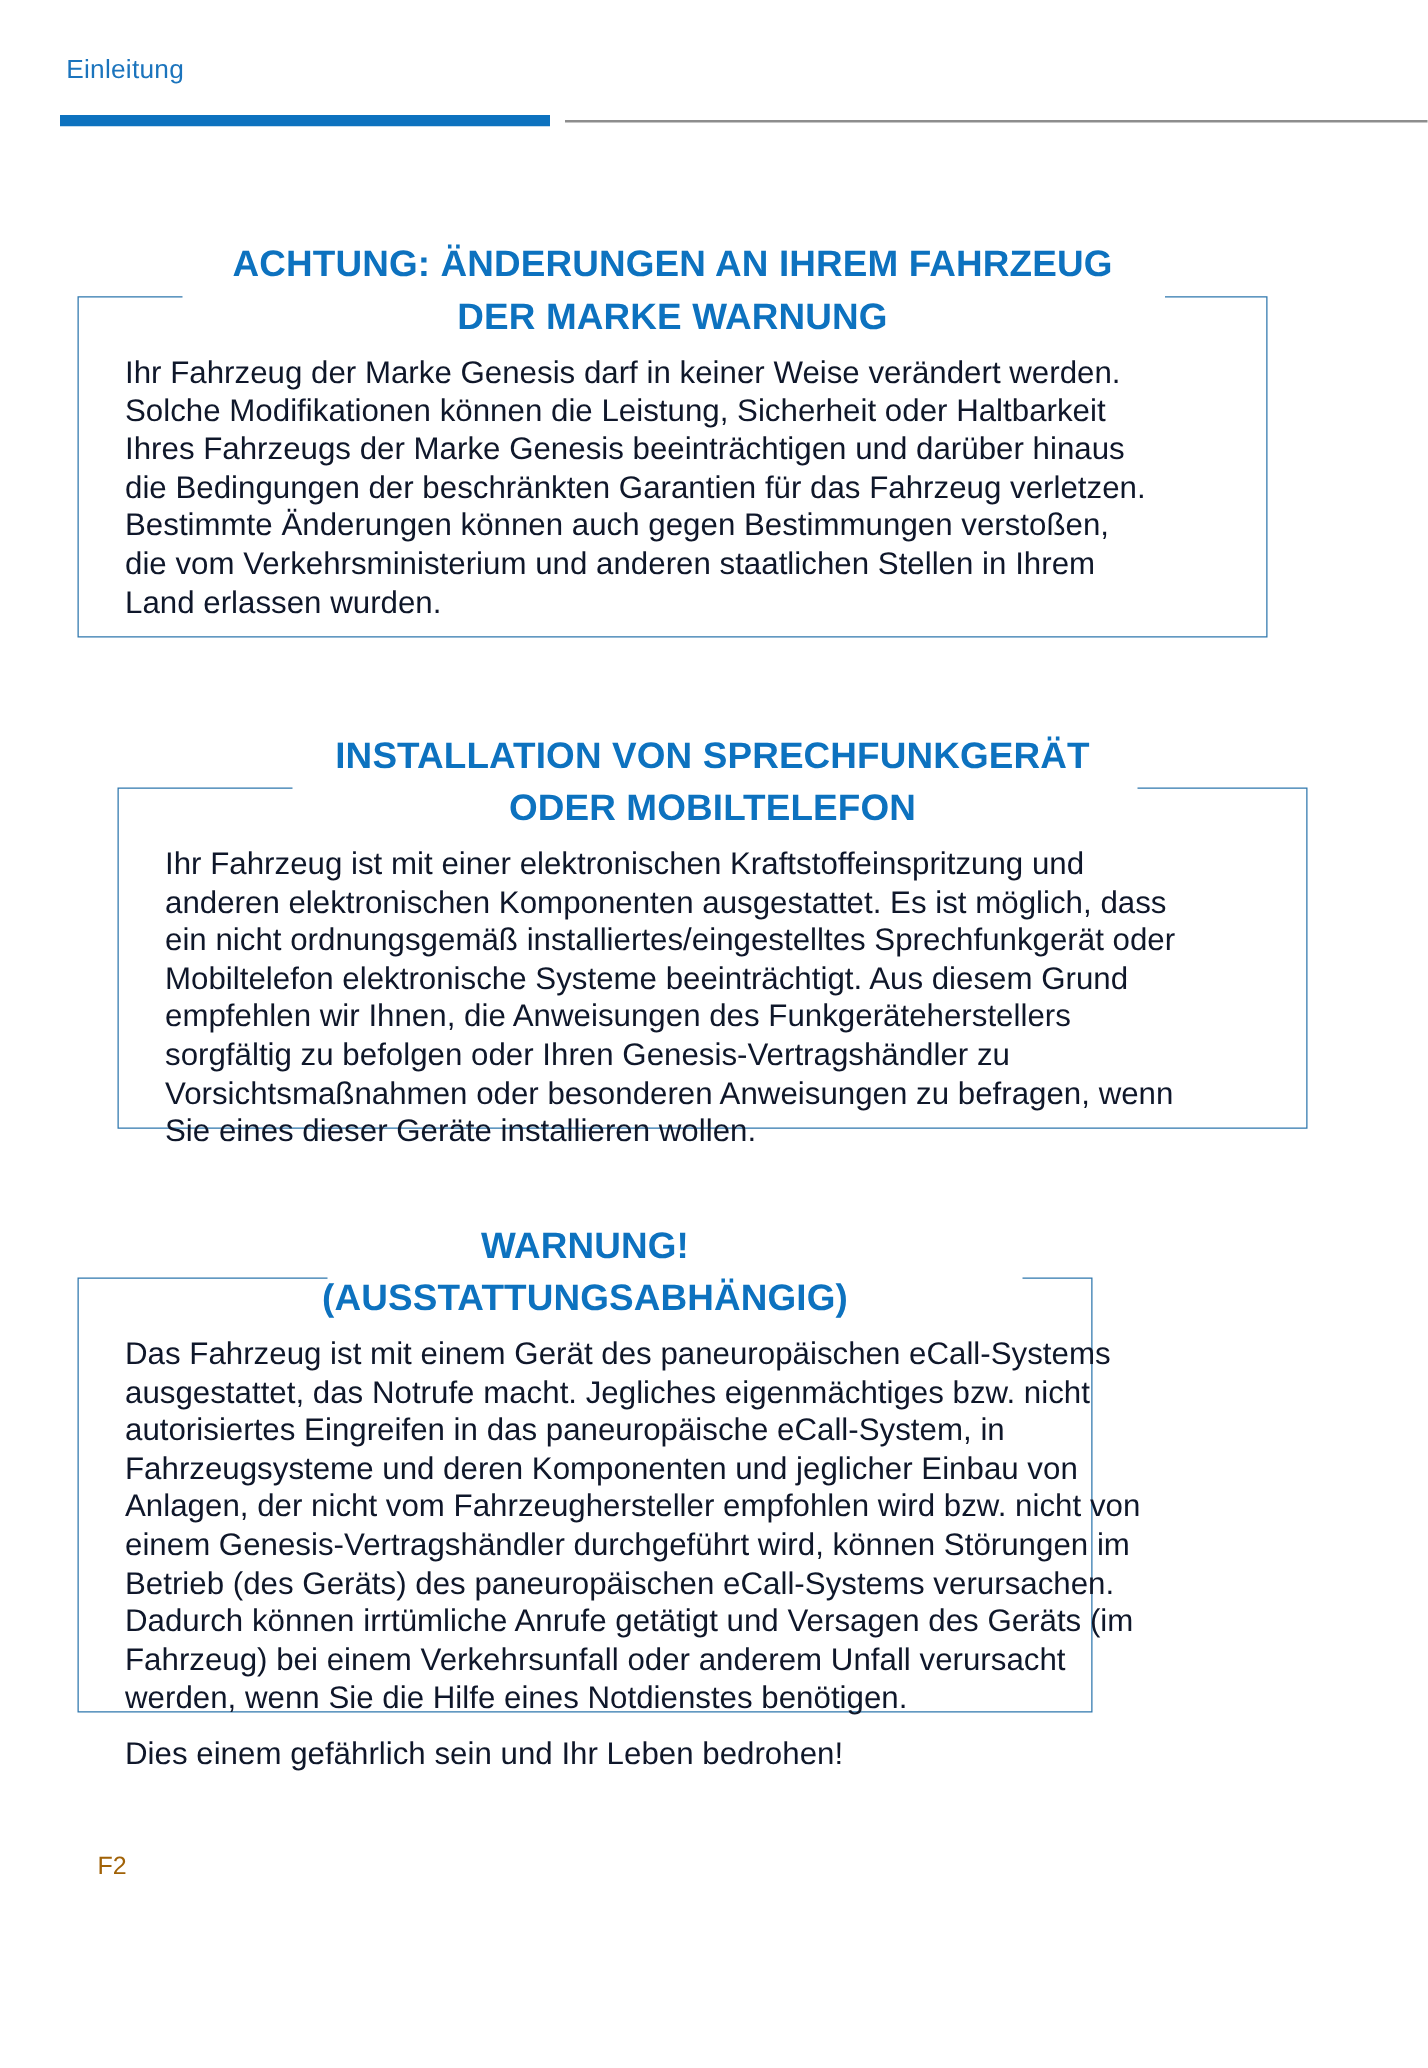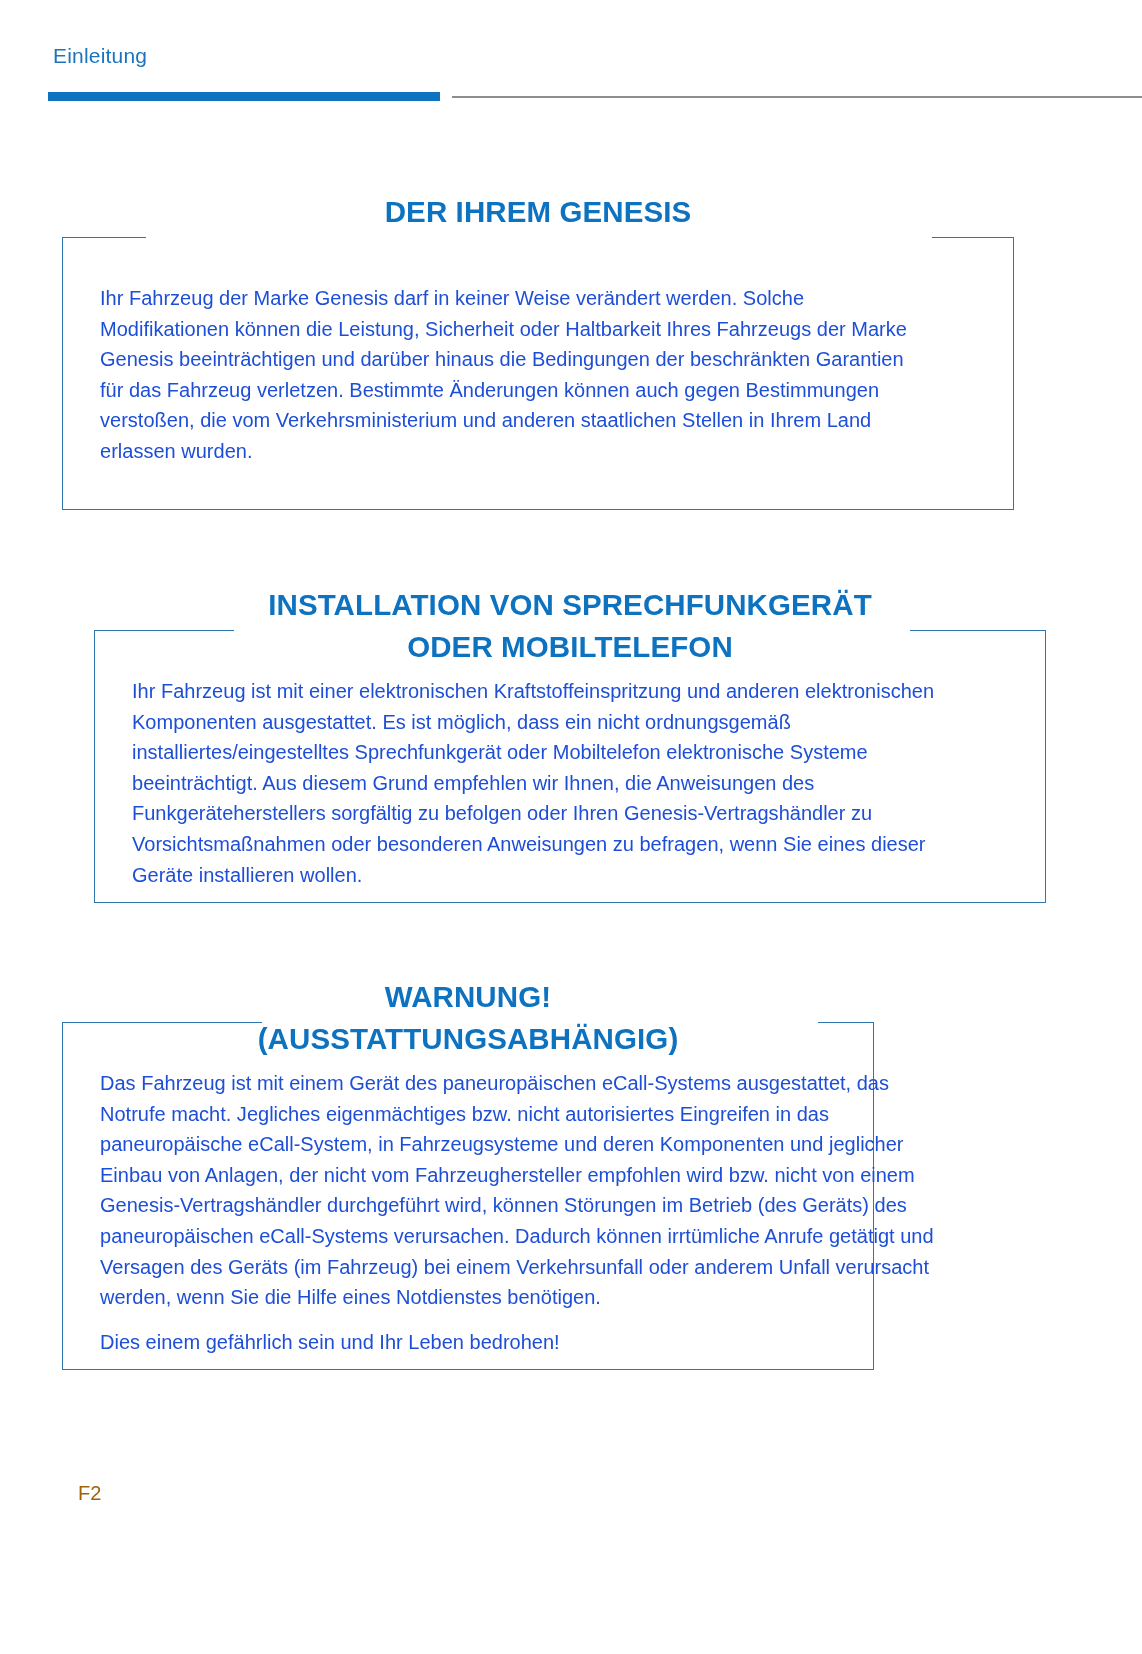--- a/index.html
+++ b/index.html
@@ -92,22 +92,22 @@
     line-height: 42px;
     letter-spacing: 0.1px;
   }
   .box-title .tl {
     display: block;
     white-space: nowrap;
   }
 
   .box-body {
     position: absolute;
-    color: #1d4ed8;
-    font-size: 20px;
+    color: #0f172a;
+    font-size: 25px;
     line-height: 30.6px;
     letter-spacing: 0.01px;
   }
   .box-body p {
     margin: 0;
   }
   .box-body p + p {
     margin-top: 14px;
   }
 
@@ -163,21 +163,22 @@
   <div class="page-header">
     <div class="header-title">Einleitung</div>
     <div class="header-rule-blue"></div>
     <div class="header-rule-gray"></div>
   </div>
 
   <div class="warn-box" id="box-1">
     <div class="box-frame"></div>
     <div class="frame-gap"></div>
     <div class="box-title">
-      <span class="tl">DER IHREM GENESIS</span>
+      <span class="tl">ACHTUNG: ÄNDERUNGEN AN IHREM FAHRZEUG</span>
+      <span class="tl">DER MARKE WARNUNG</span>
     </div>
     <div class="box-body">
       <p>Ihr Fahrzeug der Marke Genesis darf in keiner Weise verändert werden. Solche Modifikationen können die Leistung, Sicherheit oder Haltbarkeit Ihres Fahrzeugs der Marke Genesis beeinträchtigen und darüber hinaus die Bedingungen der beschränkten Garantien für das Fahrzeug verletzen. Bestimmte Änderungen können auch gegen Bestimmungen verstoßen, die vom Verkehrsministerium und anderen staatlichen Stellen in Ihrem Land erlassen wurden.</p>
     </div>
   </div>
 
   <div class="warn-box" id="box-2">
     <div class="box-frame"></div>
     <div class="frame-gap"></div>
     <div class="box-title">

